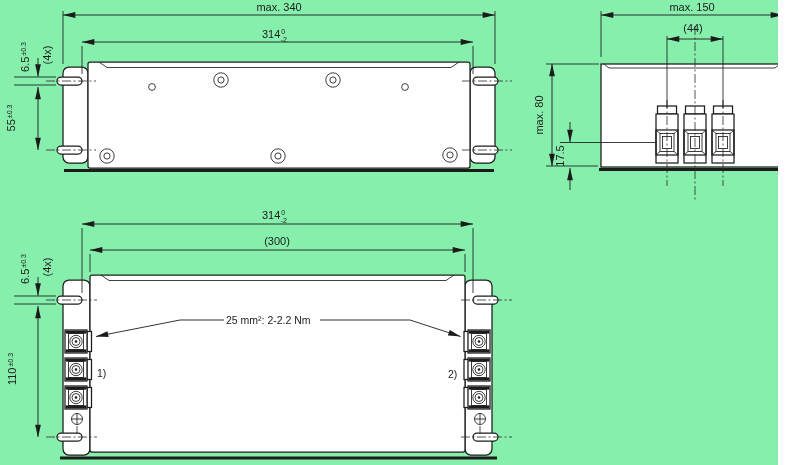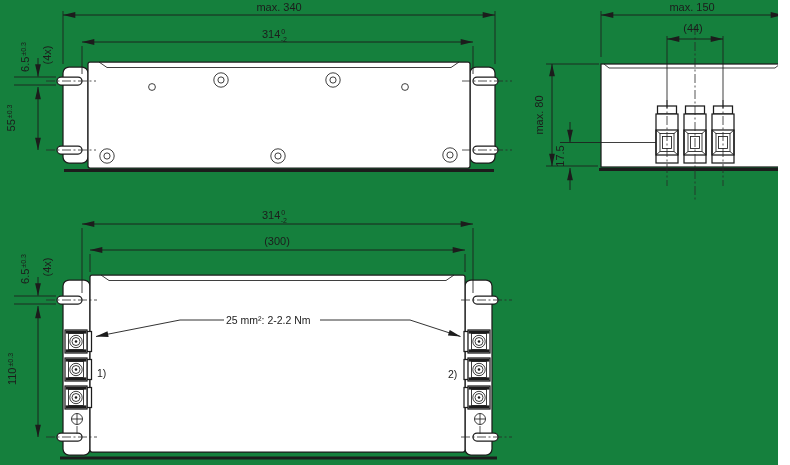--- a/index.html
+++ b/index.html
@@ -1,16 +1,16 @@
 <!DOCTYPE html>
 <html><head>
 <meta charset="utf-8">
 <style>
   html,body{margin:0;padding:0;background:#fff;}
-  .stage{position:relative;width:778px;height:465px;background:#15803d;overflow:hidden;
+  .stage{position:relative;width:778px;height:465px;background:#86efac;overflow:hidden;
          font-family:"Liberation Sans",sans-serif;}
   svg text{font-family:"Liberation Sans",sans-serif;font-size:11px;fill:#1c1c1c;}
   svg .sm{font-size:7px;}
   svg .note{font-size:10.5px;}
   .ln{stroke:#1c1c1c;stroke-width:1.25;fill:none;}
   .lnw{stroke:#1c1c1c;stroke-width:1.25;fill:#ffffff;}
   .thin{stroke:#1c1c1c;stroke-width:0.85;fill:none;}
   .thick{stroke:#1c1c1c;stroke-width:3;fill:none;}
   .dim{stroke:#1c1c1c;stroke-width:0.9;fill:none;
        marker-start:url(#arr);marker-end:url(#arr);}

